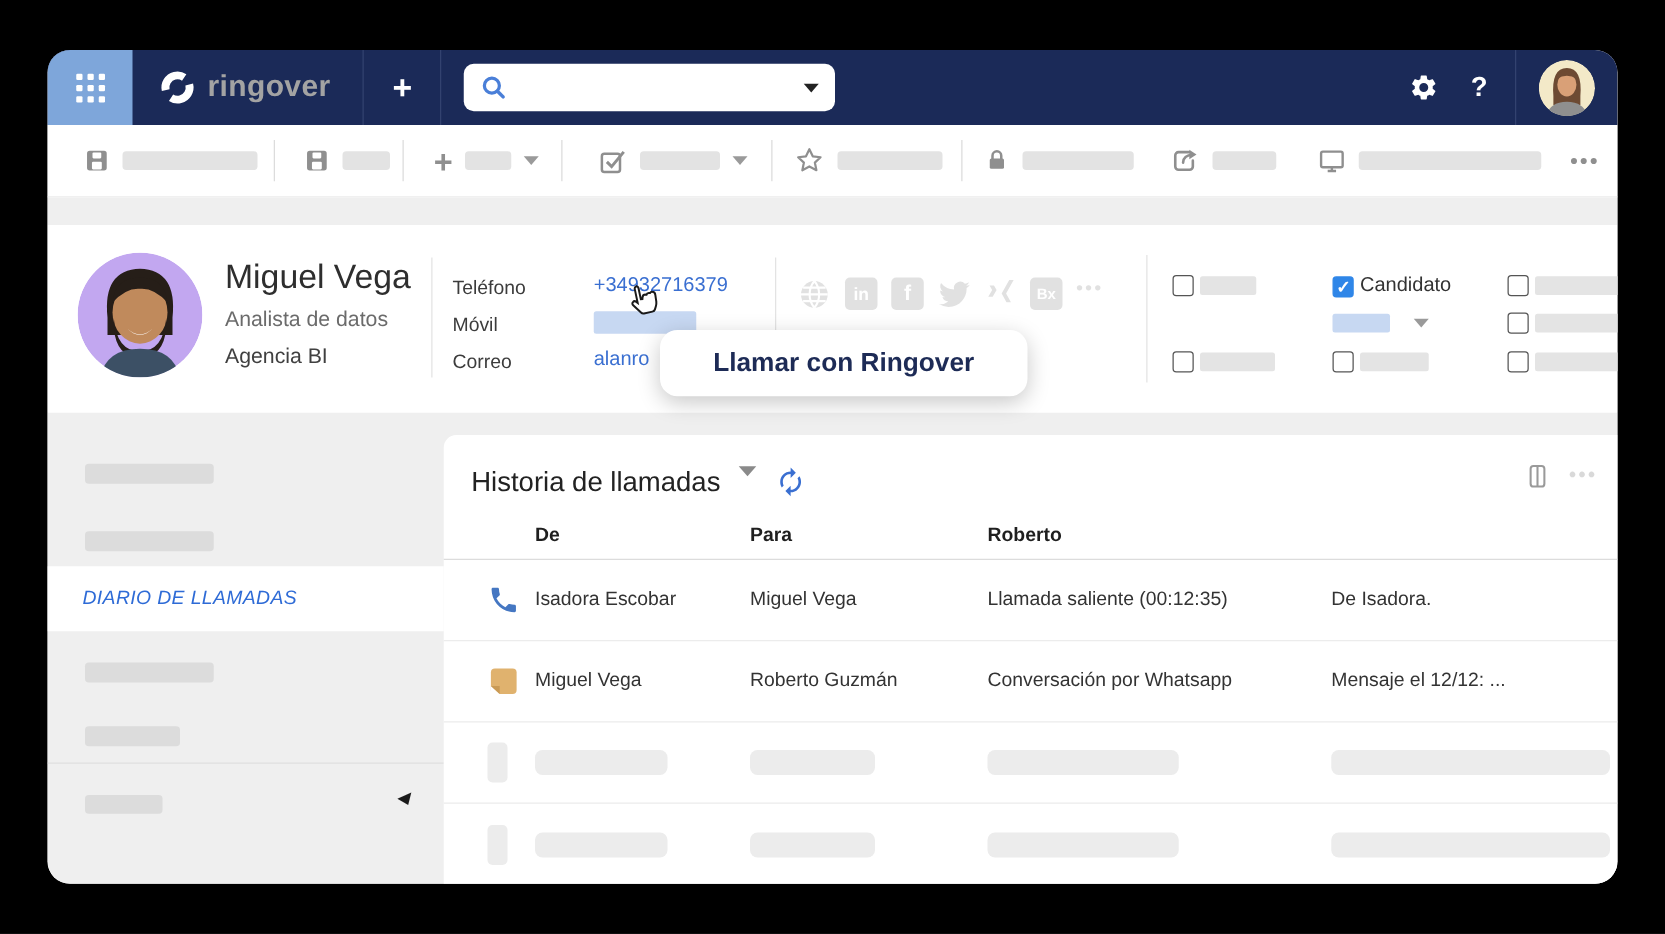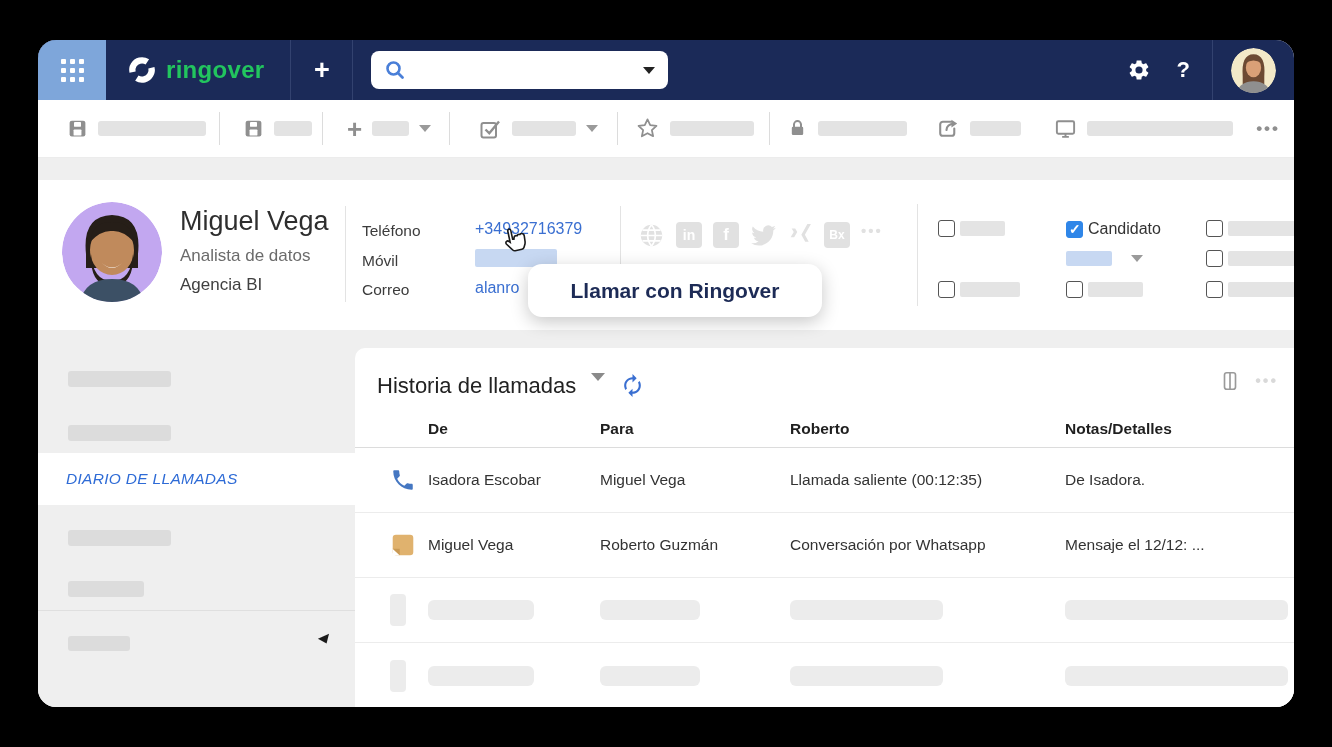--- a/index.html
+++ b/index.html
@@ -8,21 +8,21 @@
 
   .window { position:absolute; left:38px; top:40px; width:1256px; height:667px;
             background:#fff; border-radius:18px; overflow:hidden; }
 
   
   .topnav { height:60px; background:#1b2a58; display:flex; align-items:center; position:relative; }
   .apps-btn { width:68px; height:60px; background:#7ea6da; display:flex; align-items:center; justify-content:center; cursor:pointer; }
   .grid-icon { display:grid; grid-template-columns:repeat(3,5px); grid-gap:4px; }
   .grid-icon i { width:5px; height:5px; background:#fff; border-radius:1px; }
   .brand { display:flex; align-items:center; gap:10px; padding:0 26px 0 22px; height:60px;
-           border-right:1px solid #33426f; color:#22c55e; font-size:24px; font-weight:bold; letter-spacing:.3px; cursor:pointer; }
+           border-right:1px solid #33426f; color:#a3a3a3; font-size:24px; font-weight:bold; letter-spacing:.3px; cursor:pointer; }
   .nav-plus { width:62px; height:60px; border-right:1px solid #33426f; color:#fff; font-size:27px; font-weight:bold;
               display:flex; align-items:center; justify-content:center; cursor:pointer; }
   .search { margin-left:18px; width:297px; height:38px; background:#fff; border-radius:8px;
             display:flex; align-items:center; padding:0 13px; gap:9px; }
   .search input { border:none; outline:none; flex:1; font-size:15px; min-width:0; }
   .caret { width:0; height:0; border-left:6px solid transparent; border-right:6px solid transparent; border-top:7px solid #222; }
   .nav-right { margin-left:auto; display:flex; align-items:center; height:60px; }
   .nav-ic { color:#fff; margin:0 12px; cursor:pointer; display:flex; align-items:center; }
   .help { color:#fff; font-size:22px; font-weight:bold; margin:0 14px; cursor:pointer; }
   .nav-div { width:1px; height:60px; background:#33426f; margin-left:8px; }
@@ -342,21 +342,20 @@
         </div>
         <div class="main-dots">•••</div>
       </div>
 
       <div class="table">
         <div class="trow thead">
           <div></div>
           <div>De</div>
           <div>Para</div>
           <div>Roberto</div>
-          <div>Notas/Detalles</div>
         </div>
 
         <div class="trow tdata">
           <div class="row-ic">
             <svg width="26" height="26" viewBox="0 0 24 24">
               <path fill="#4577c2" d="M6.62 10.79c1.44 2.83 3.76 5.14 6.59 6.59l2.2-2.2c.27-.27.67-.36 1.02-.24 1.12.37 2.33.57 3.57.57.55 0 1 .45 1 1V20c0 .55-.45 1-1 1-9.39 0-17-7.61-17-17 0-.55.45-1 1-1h3.5c.55 0 1 .45 1 1 0 1.25.2 2.45.57 3.57.11.35.03.74-.25 1.02l-2.2 2.2z"></path>
             </svg>
           </div>
           <div>Isadora Escobar</div>
           <div>Miguel Vega</div>

